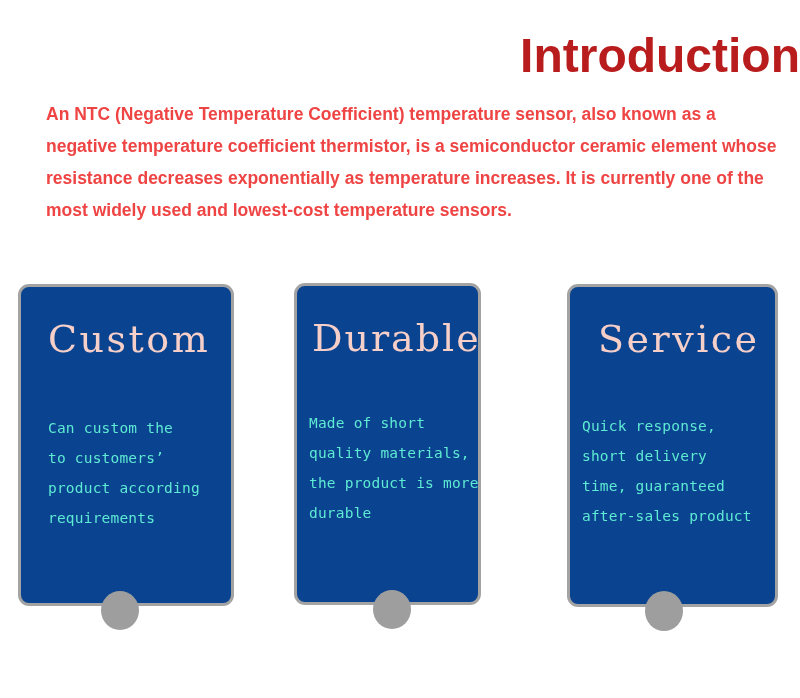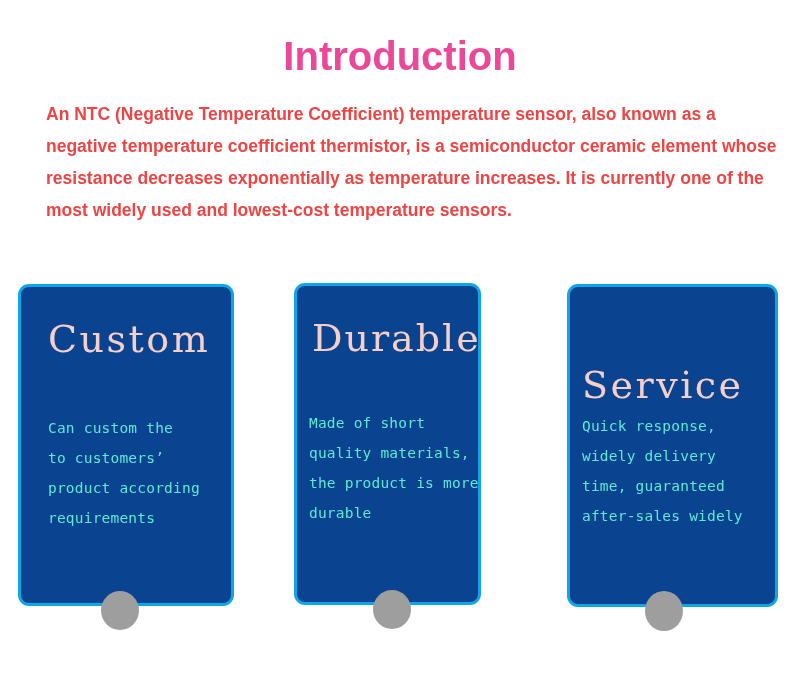--- a/index.html
+++ b/index.html
@@ -20,27 +20,27 @@
     width: 800px;
     height: 698px;
   }
 
   
   .page-title {
     position: absolute;
     left: 0;
     top: 26px;
     width: 800px;
-    text-align: center;
+    text-align: right;
     font-family: "Liberation Sans", sans-serif;
     font-weight: bold;
-    font-size: 40px;
+    font-size: 48px;
     line-height: 60px;
     letter-spacing: 0px;
-    color: #ec4899;
+    color: #b91c1c;
     white-space: nowrap;
   }
 
   
   .intro-paragraph {
     position: absolute;
     left: 46px;
     top: 98px;
     width: 744px;
     font-family: "Liberation Sans", sans-serif;
@@ -49,40 +49,40 @@
     line-height: 32px;
     color: #ef4444;
     text-align: left;
   }
 
   
   .card {
     position: absolute;
     box-sizing: border-box;
     background: #0A438F;
-    border: 3px solid #0ea5e9;
+    border: 3px solid #a3a3a3;
     border-radius: 11px;
   }
   .card-1 { left: 18px;  top: 284px; width: 216px; height: 322px; }
   .card-2 { left: 294px; top: 283px; width: 187px; height: 322px; text-decoration: underline; }
   .card-3 { left: 567px; top: 284px; width: 211px; height: 323px; }
 
   .card-heading {
     position: absolute;
     left: 27px;
     top: 30px;
     font-family: "DejaVu Serif", "Liberation Serif", serif;
     font-size: 38px;
     line-height: 44px;
     letter-spacing: 2.5px;
     color: #F7CFC9;
     white-space: nowrap;
   }
   .card-2 .card-heading { left: 15px; letter-spacing: 2px; }
-  .card-3 .card-heading { left: 12px; letter-spacing: 2.5px; margin-top: 46px; }
+  .card-3 .card-heading { left: 28px; letter-spacing: 2.5px; }
 
   .card-body {
     position: absolute;
     left: 27px;
     top: 126px;
     width: 190px;
     font-family: "DejaVu Sans Mono", "Liberation Mono", monospace;
     font-size: 14.5px;
     line-height: 30px;
     color: #5eead4;
@@ -134,20 +134,20 @@
       <span class="body-line">the product is more</span>
       <span class="body-line">durable</span>
     </div>
   </div>
   <div class="card-circle circle-2"></div>
 
   <div class="card card-3">
     <div class="card-heading">Service</div>
     <div class="card-body">
       <span class="body-line">Quick response,</span>
-      <span class="body-line">widely delivery</span>
+      <span class="body-line">short delivery</span>
       <span class="body-line">time, guaranteed</span>
-      <span class="body-line">after-sales widely</span>
+      <span class="body-line">after-sales product</span>
     </div>
   </div>
   <div class="card-circle circle-3"></div>
 
 </div>
 
 </body></html>

